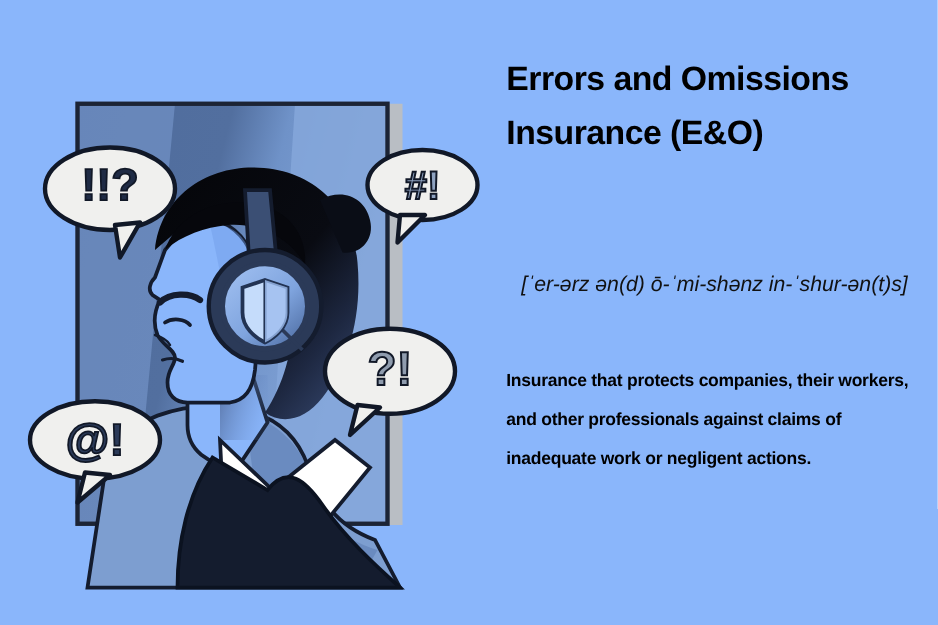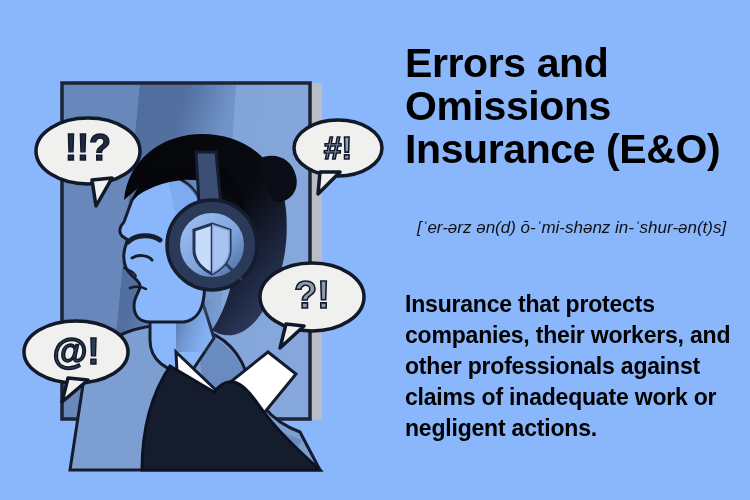--- a/index.html
+++ b/index.html
@@ -36,21 +36,21 @@
     top: 0;
     width: 330px;
     height: 500px;
   }
   #title {
     position: absolute;
     top: 42px;
     left: 0;
     width: 330px;
     margin: 0;
-    font-size: 41px;
+    font-size: 27px;
     line-height: 43px;
     font-weight: 700;
     letter-spacing: -0.4px;
     color: #000000;
   }
   #pronunciation {
     position: absolute;
     top: 204px;
     left: 0;
     width: 330px;
@@ -60,21 +60,21 @@
     font-style: italic;
     font-weight: 400;
     color: #111111;
   }
   #definition {
     position: absolute;
     top: 289px;
     left: 0;
     width: 335px;
     margin: 0;
-    font-size: 23px;
+    font-size: 14px;
     line-height: 31px;
     font-weight: 700;
     letter-spacing: -0.2px;
     color: #000000;
   }
 </style>
 </head>
 <body>
 
 <div id="card">

